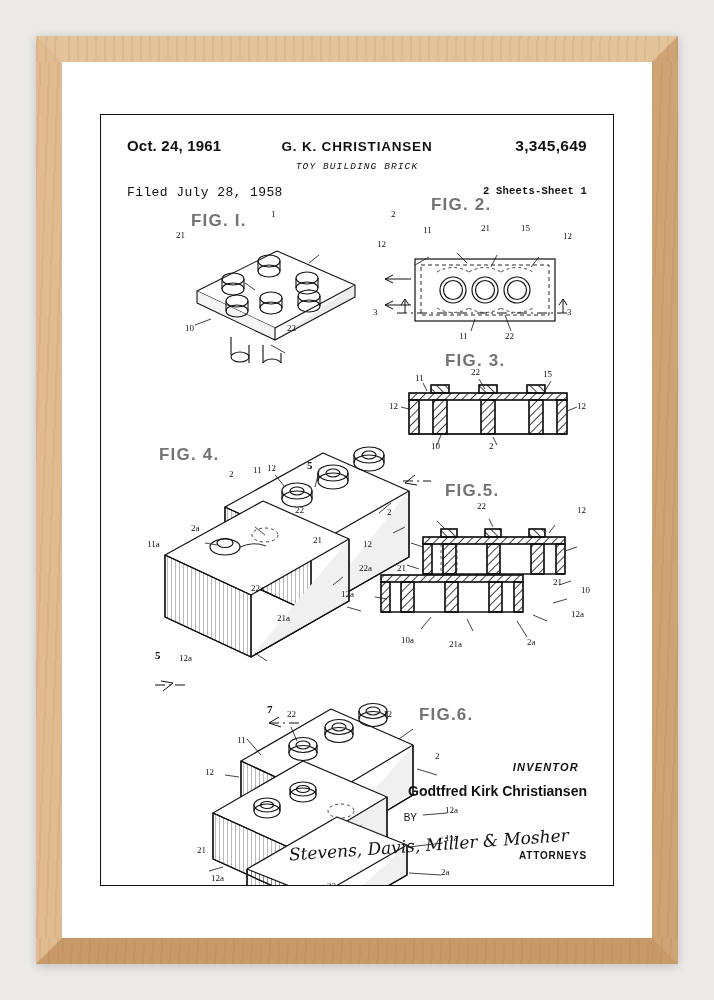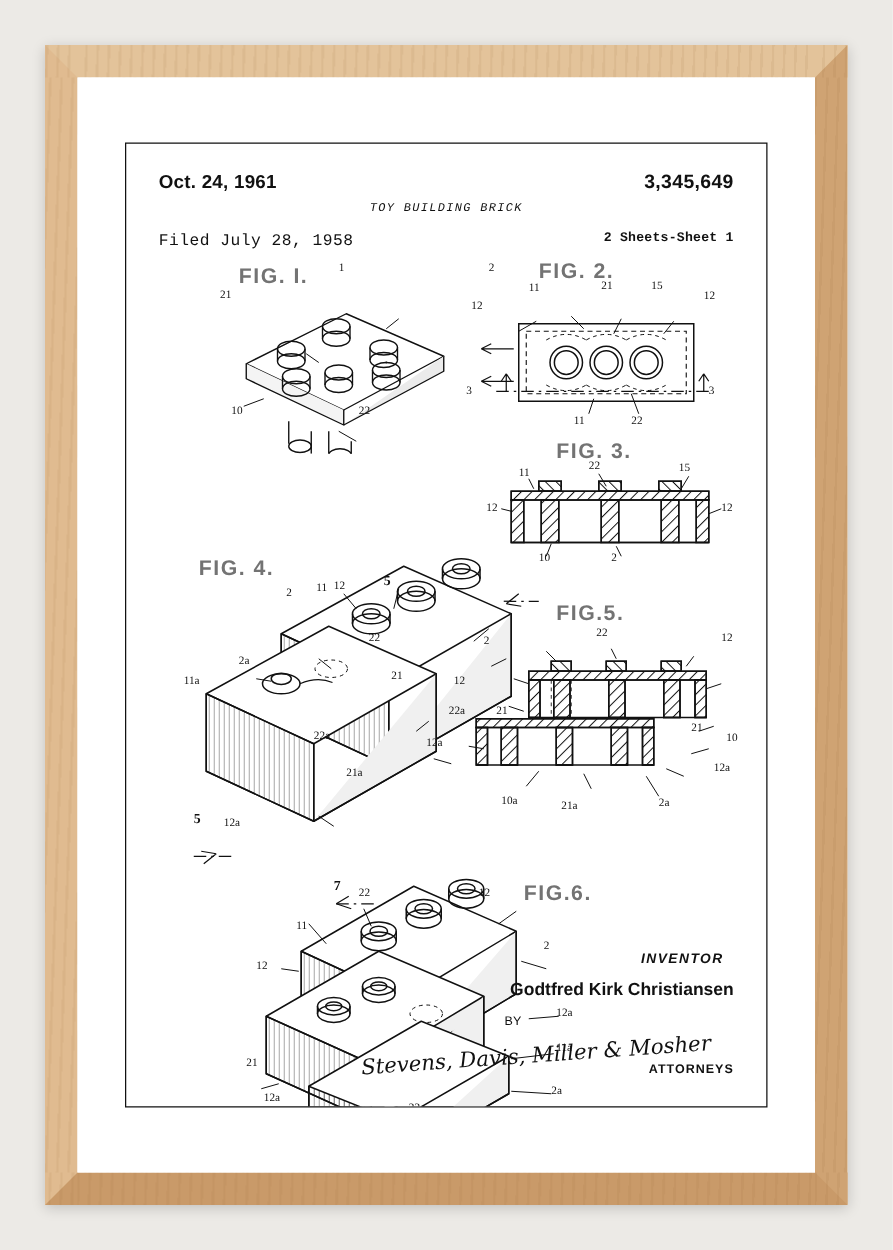--- a/index.html
+++ b/index.html
@@ -182,20 +182,21 @@
 </style>
 </head>
 <body>
 
 <div id="wall">
   <div id="frame">
     <div id="mat">
       <div id="sheet">
 
         <div class="hdr hdr-date">Oct. 24, 1961</div>
+        <div class="hdr hdr-inventor">G. K. CHRISTIANSEN</div>
         <div class="hdr hdr-number">3,345,649</div>
         <div class="hdr hdr-title">TOY BUILDING BRICK</div>
         <div class="hdr hdr-filed">Filed July 28, 1958</div>
         <div class="hdr hdr-sheets">2 Sheets-Sheet 1</div>
 
         <div class="figlab" style="left:90px; top:96px;">FIG. I.</div>
         <div class="drw" style="left:58px; top:118px;">
           <svg width="230" height="130" viewBox="0 0 230 130">
             <g fill="none" stroke="#111" stroke-width="1.1" stroke-linejoin="round">
 
@@ -238,21 +239,21 @@
               <path d="M52 86 L36 92" stroke-width="0.8"></path>
               <path d="M112 112 L126 120" stroke-width="0.8"></path>
             </g>
           </svg>
         </div>
         <div class="ref" style="left:170px; top:94px;">1</div>
         <div class="ref" style="left:75px; top:115px;">21</div>
         <div class="ref" style="left:84px; top:208px;">10</div>
         <div class="ref" style="left:186px; top:208px;">22</div>
 
-        <div class="figlab" style="left:330px; top:92px;">FIG. 2.</div>
+        <div class="figlab" style="left:330px; top:80px;">FIG. 2.</div>
         <div class="drw" style="left:270px; top:112px;">
           <svg width="230" height="128" viewBox="0 0 230 128">
             <g fill="none" stroke="#111" stroke-width="1.2">
 
               <rect x="44" y="32" width="140" height="62" fill="#fff"></rect>
               <rect x="50" y="38" width="128" height="50" stroke-dasharray="4 3" stroke-width="0.9"></rect>
 
               <circle cx="82" cy="63" r="13"></circle>
                 <circle cx="82" cy="63" r="9.5"></circle>
               <circle cx="114" cy="63" r="13"></circle>

